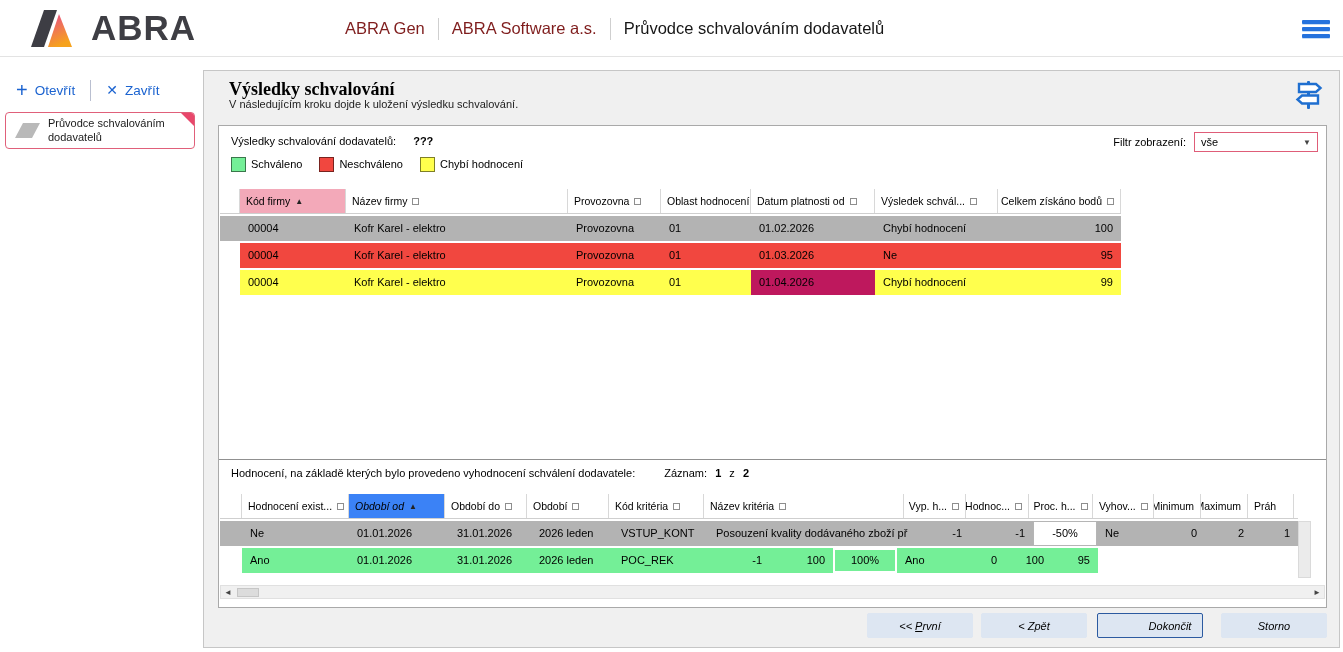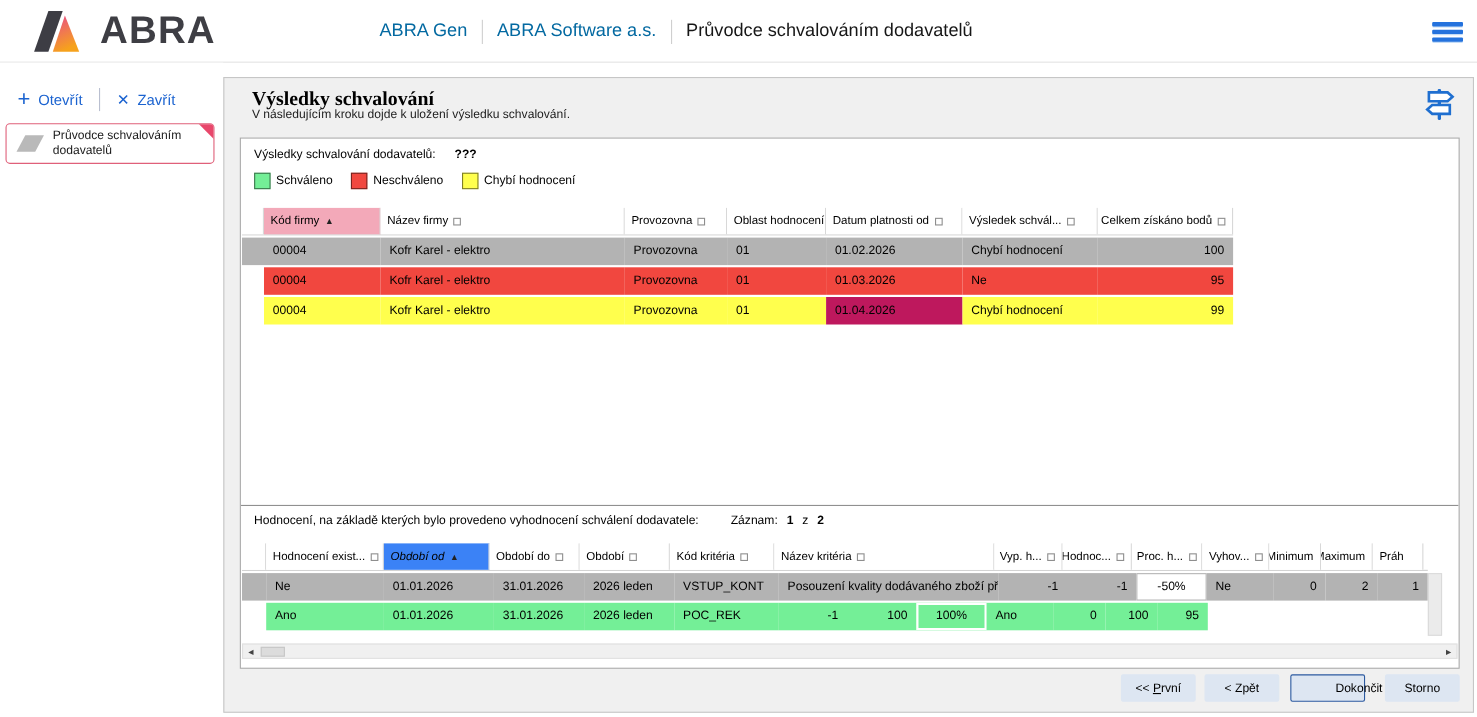--- a/index.html
+++ b/index.html
@@ -5,21 +5,21 @@
   * { margin:0; padding:0; box-sizing:border-box; }
   html,body { background:#fff; }
   .app { position:relative; width:1343px; height:652px; background:#fff;
          font-family:"Liberation Sans",sans-serif; font-size:11px; color:#000; overflow:hidden; }
 
   
   .topbar { position:absolute; left:0; top:0; width:100%; height:57px; background:#fff; border-bottom:1px solid #e3e3e3; }
   .logo { position:absolute; left:30px; top:8px; display:flex; align-items:center; gap:9px; }
   .logo-text { font-size:35px; font-weight:bold; color:#3e3e44; letter-spacing:1px; line-height:40px; }
   .titles { position:absolute; left:345px; top:0; height:57px; display:flex; align-items:center; gap:13px; font-size:16.5px; }
-  .app-name,.company { color:#0369a1; }
+  .app-name,.company { color:#7f1d1d; }
   .win-title { color:#161616; }
   .tsep { width:1px; height:22px; background:#cfcfcf; }
   .menu-btn { position:absolute; right:13px; top:15px; width:28px; height:27px; background:none; border:none; cursor:pointer;
               display:flex; flex-direction:column; justify-content:center; gap:3px; }
   .menu-btn .bar { height:4px; background:#2472dd; border-radius:1px; box-shadow:0 1px 0 #c4dcf6; }
 
   
   .sidebar { position:absolute; left:0; top:57px; width:203px; bottom:0; background:#fff; }
   .side-toolbar { position:absolute; left:16px; top:21px; display:flex; align-items:center; height:24px; }
   .side-link { display:flex; align-items:center; gap:7px; background:none; border:none; color:#1b63d0;
@@ -75,22 +75,22 @@
   .hscroll { position:absolute; left:1px; right:1px; top:459px; height:14px; background:#f0f0f0;
              border:1px solid #e0e0e0; display:flex; align-items:center; }
   .scroll-arrow { width:14px; text-align:center; font-size:8px; color:#444; cursor:pointer; }
   .right-arrow { margin-left:auto; }
   .hthumb { position:absolute; left:16px; top:2px; width:22px; height:9px; background:#dcdcdc;
             border:1px solid #c6c6c6; cursor:grab; }
   .vscroll { position:absolute; left:1079px; top:395px; width:13px; height:57px; background:#ebebeb; border:1px solid #dadada; }
 
   
   .buttons { position:absolute; right:12px; bottom:9px; display:flex; align-items:center; }
-  .wbtn { width:68px; height:25px; background:#dde6f2; border:1px solid #dde6f2; font-family:inherit;
-          font-size:11px; color:#000; cursor:pointer; border-radius:2px; }
+  .wbtn { width:106px; height:25px; background:#dde6f2; border:1px solid #dde6f2; font-family:inherit;
+          font-size:11px; color:#000; cursor:pointer; border-radius:2px;font-style:italic; }
   .wbtn.default { border:1px solid #2c5aa0;padding-left:40px; }
 </style>
 </head>
 <body>
 
 <div class="app">
 
   <div class="topbar">
     <div class="logo">
       <svg width="52" height="40" viewBox="0 0 52 40">
@@ -144,20 +144,27 @@
     <svg class="wizard-ico" width="31" height="33" viewBox="0 0 31 33">
       <rect x="14" y="2" width="3" height="28" rx="1" fill="#1f6fd0"></rect>
       <path d="M6 5 h17 l4.5 4 -4.5 4 H6 z" fill="#fff" stroke="#1f6fd0" stroke-width="2.4"></path>
       <path d="M25 16.5 H9 l-4.5 4 4.5 4 h16 z" fill="#fff" stroke="#1f6fd0" stroke-width="2.4"></path>
     </svg>
 
     <div class="content">
       <div class="meta-row">
         <span>Výsledky schvalování dodavatelů:</span>
         <span class="meta-val">???</span>
+      </div>
+      <div class="filter">
+        <span>Filtr zobrazení:</span>
+        <div class="select">
+          <span>vše</span>
+          <span class="arrow">▼</span>
+        </div>
       </div>
 
       <div class="legend" id="legend">
           <span class="leg-item">
             <span class="swatch" style="background: rgb(116, 239, 151);"></span>
             <span>Schváleno</span>
           </span>
           <span class="leg-item">
             <span class="swatch" style="background: rgb(241, 71, 63);"></span>
             <span>Neschváleno</span>

